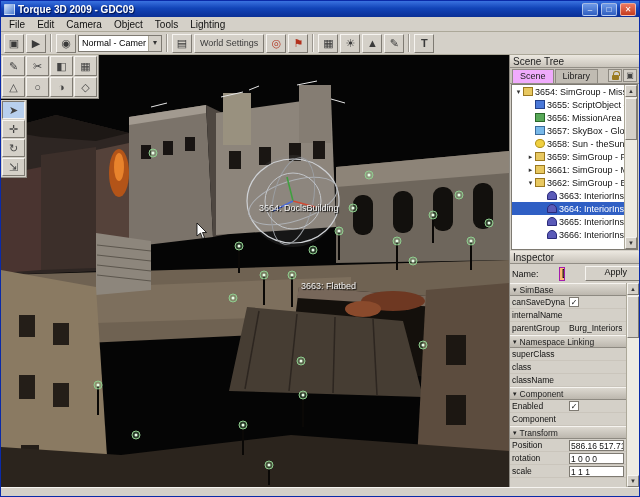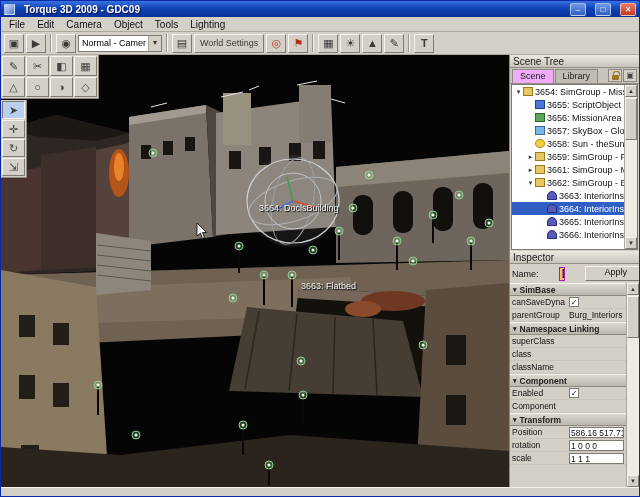--- a/index.html
+++ b/index.html
@@ -1,20 +1,20 @@
 <!DOCTYPE html>
 <html><head>
 <meta charset="utf-8">
 <style>
   *{box-sizing:border-box;margin:0;padding:0}
   html,body{width:640px;height:497px;overflow:hidden}
   body{font-family:"Liberation Sans",sans-serif;background:#000;}
   .window{width:640px;height:497px;background:#d4d0c8;border:1px solid #0a2aa8;display:flex;flex-direction:column}
   
-  .titlebar{height:16px;flex:none;background:linear-gradient(180deg,#3a72e0 0%,#1244b8 45%,#0a2f96 100%);display:flex;align-items:center;padding:0 3px;gap:9px}
+  .titlebar{height:16px;flex:none;background:linear-gradient(180deg,#3a72e0 0%,#1244b8 45%,#0a2f96 100%);display:flex;align-items:center;padding:0 3px;gap:3px}
   .title-icon{width:11px;height:11px;flex:none;background:linear-gradient(135deg,#cfe0f8,#4a7ad0);border:1px solid rgba(255,255,255,.4)}
   .title-text{color:#fff;font-size:10px;font-weight:bold;flex:1;white-space:nowrap;overflow:hidden;text-shadow:1px 1px 1px #00124a}
   .win-btn{width:16px;height:13px;flex:none;font-size:8px;line-height:11px;text-align:center;color:#fff;border:1px solid rgba(255,255,255,.55);border-radius:2px;background:linear-gradient(180deg,#6f9ae8,#2f5ec0);cursor:default}
   .win-btn.close{background:linear-gradient(180deg,#ee7a62,#c33b1e)}
   
   .menubar{height:15px;flex:none;display:flex;align-items:center;font-size:10px;padding:0 2px;border-bottom:1px solid #aca899;color:#111}
   .menu-item{padding:1px 6px;white-space:nowrap}
   
   .toolbar{height:23px;flex:none;display:flex;align-items:center;gap:2px;padding:0 3px;border-bottom:1px solid #aca899;background:#d4d0c8}
   .tbtn{height:19px;min-width:20px;display:flex;align-items:center;justify-content:center;font-size:11px;color:#3a3a3a;background:#d4d0c8;border:1px solid;border-color:#f6f4f0 #7e7a72 #7e7a72 #f6f4f0;padding:0 2px;white-space:nowrap;cursor:default}
@@ -66,21 +66,21 @@
   .vscroll{width:13px;flex:none;background:#eeebe3;border-left:1px solid #aca899;display:flex;flex-direction:column}
   .scroll-btn{height:12px;flex:none;font-size:6px;text-align:center;line-height:11px;background:#d4d0c8;border:1px solid;border-color:#f6f4f0 #7e7a72 #7e7a72 #f6f4f0;color:#333;cursor:default}
   .scroll-thumb{height:42px;flex:none;background:#d4d0c8;border:1px solid;border-color:#f6f4f0 #7e7a72 #7e7a72 #f6f4f0;margin:1px 0;cursor:default}
   .scroll-track{flex:1}
   
   .name-row{height:19px;flex:none;display:flex;align-items:center;padding:2px;gap:20px;font-size:9px;color:#111}
   .name-field{flex:1;height:14px;background:#fdba74;border:1px solid #a21caf;font-size:13px;padding:0 2px;line-height:12px;overflow:hidden;white-space:nowrap}
   .apply-btn{height:15px;padding:0 19px;font-size:9px;background:#d4d0c8;border:1px solid;border-color:#f6f4f0 #7e7a72 #7e7a72 #f6f4f0;cursor:default;color:#111}
   .insp-wrap{flex:1;display:flex;overflow:hidden}
   .insp-body{flex:1;overflow:hidden}
-  .sec-header{height:13px;background:linear-gradient(#dcd8d0,#bcb7ae);border-top:1px solid #f6f4f0;border-bottom:1px solid #8e8a82;font-size:8.5px;font-weight:bold;display:flex;align-items:center;gap:3px;padding:0 3px;color:#222;cursor:default}
+  .sec-header{height:13px;background:linear-gradient(#dcd8d0,#bcb7ae);border-top:1px solid #f6f4f0;border-bottom:1px solid #8e8a82;font-size:8.5px;font-weight:normal;display:flex;align-items:center;gap:3px;padding:0 3px;color:#222;cursor:default}
   .sec-arrow{font-size:7px}
   .prop-row{height:13px;display:flex;align-items:center;font-size:8.5px;padding:0 2px;border-bottom:1px solid #cac5bc;color:#111}
   .prop-label{width:57px;flex:none;overflow:hidden;white-space:nowrap}
   .prop-value{flex:1;display:flex;align-items:center;overflow:hidden}
   .checkbox{width:10px;height:10px;background:#fff;border:1px solid #7e7a72;font-size:8px;line-height:9px;text-align:center;cursor:default}
   .pfield{flex:1;height:11px;background:#fff;border:1px solid #7e7a72;font-size:8.5px;line-height:10px;padding:0 1px;white-space:nowrap;overflow:hidden;cursor:default}
   .pstatic{font-size:8.5px;white-space:nowrap;overflow:hidden}
   .statusbar{height:9px;flex:none;background:#d4d0c8;border-top:1px solid #f6f4f0}
 </style>
 </head>
@@ -431,20 +431,26 @@
                 <span class="sec-arrow">▾</span>
                 <span>SimBase</span>
               </div>
               <div class="prop-row">
                 <div class="prop-label">canSaveDyna</div>
                 <div class="prop-value">
                   <div class="checkbox">✓</div>
                 </div>
               </div>
               <div class="prop-row">
+                <div class="prop-label">internalName</div>
+                <div class="prop-value">
+                  <div class="pstatic"></div>
+                </div>
+              </div>
+              <div class="prop-row">
                 <div class="prop-label">parentGroup</div>
                 <div class="prop-value">
                   <div class="pstatic">Burg_Interiors</div>
                 </div>
               </div>
               <div class="sec-header">
                 <span class="sec-arrow">▾</span>
                 <span>Namespace Linking</span>
               </div>
               <div class="prop-row">

